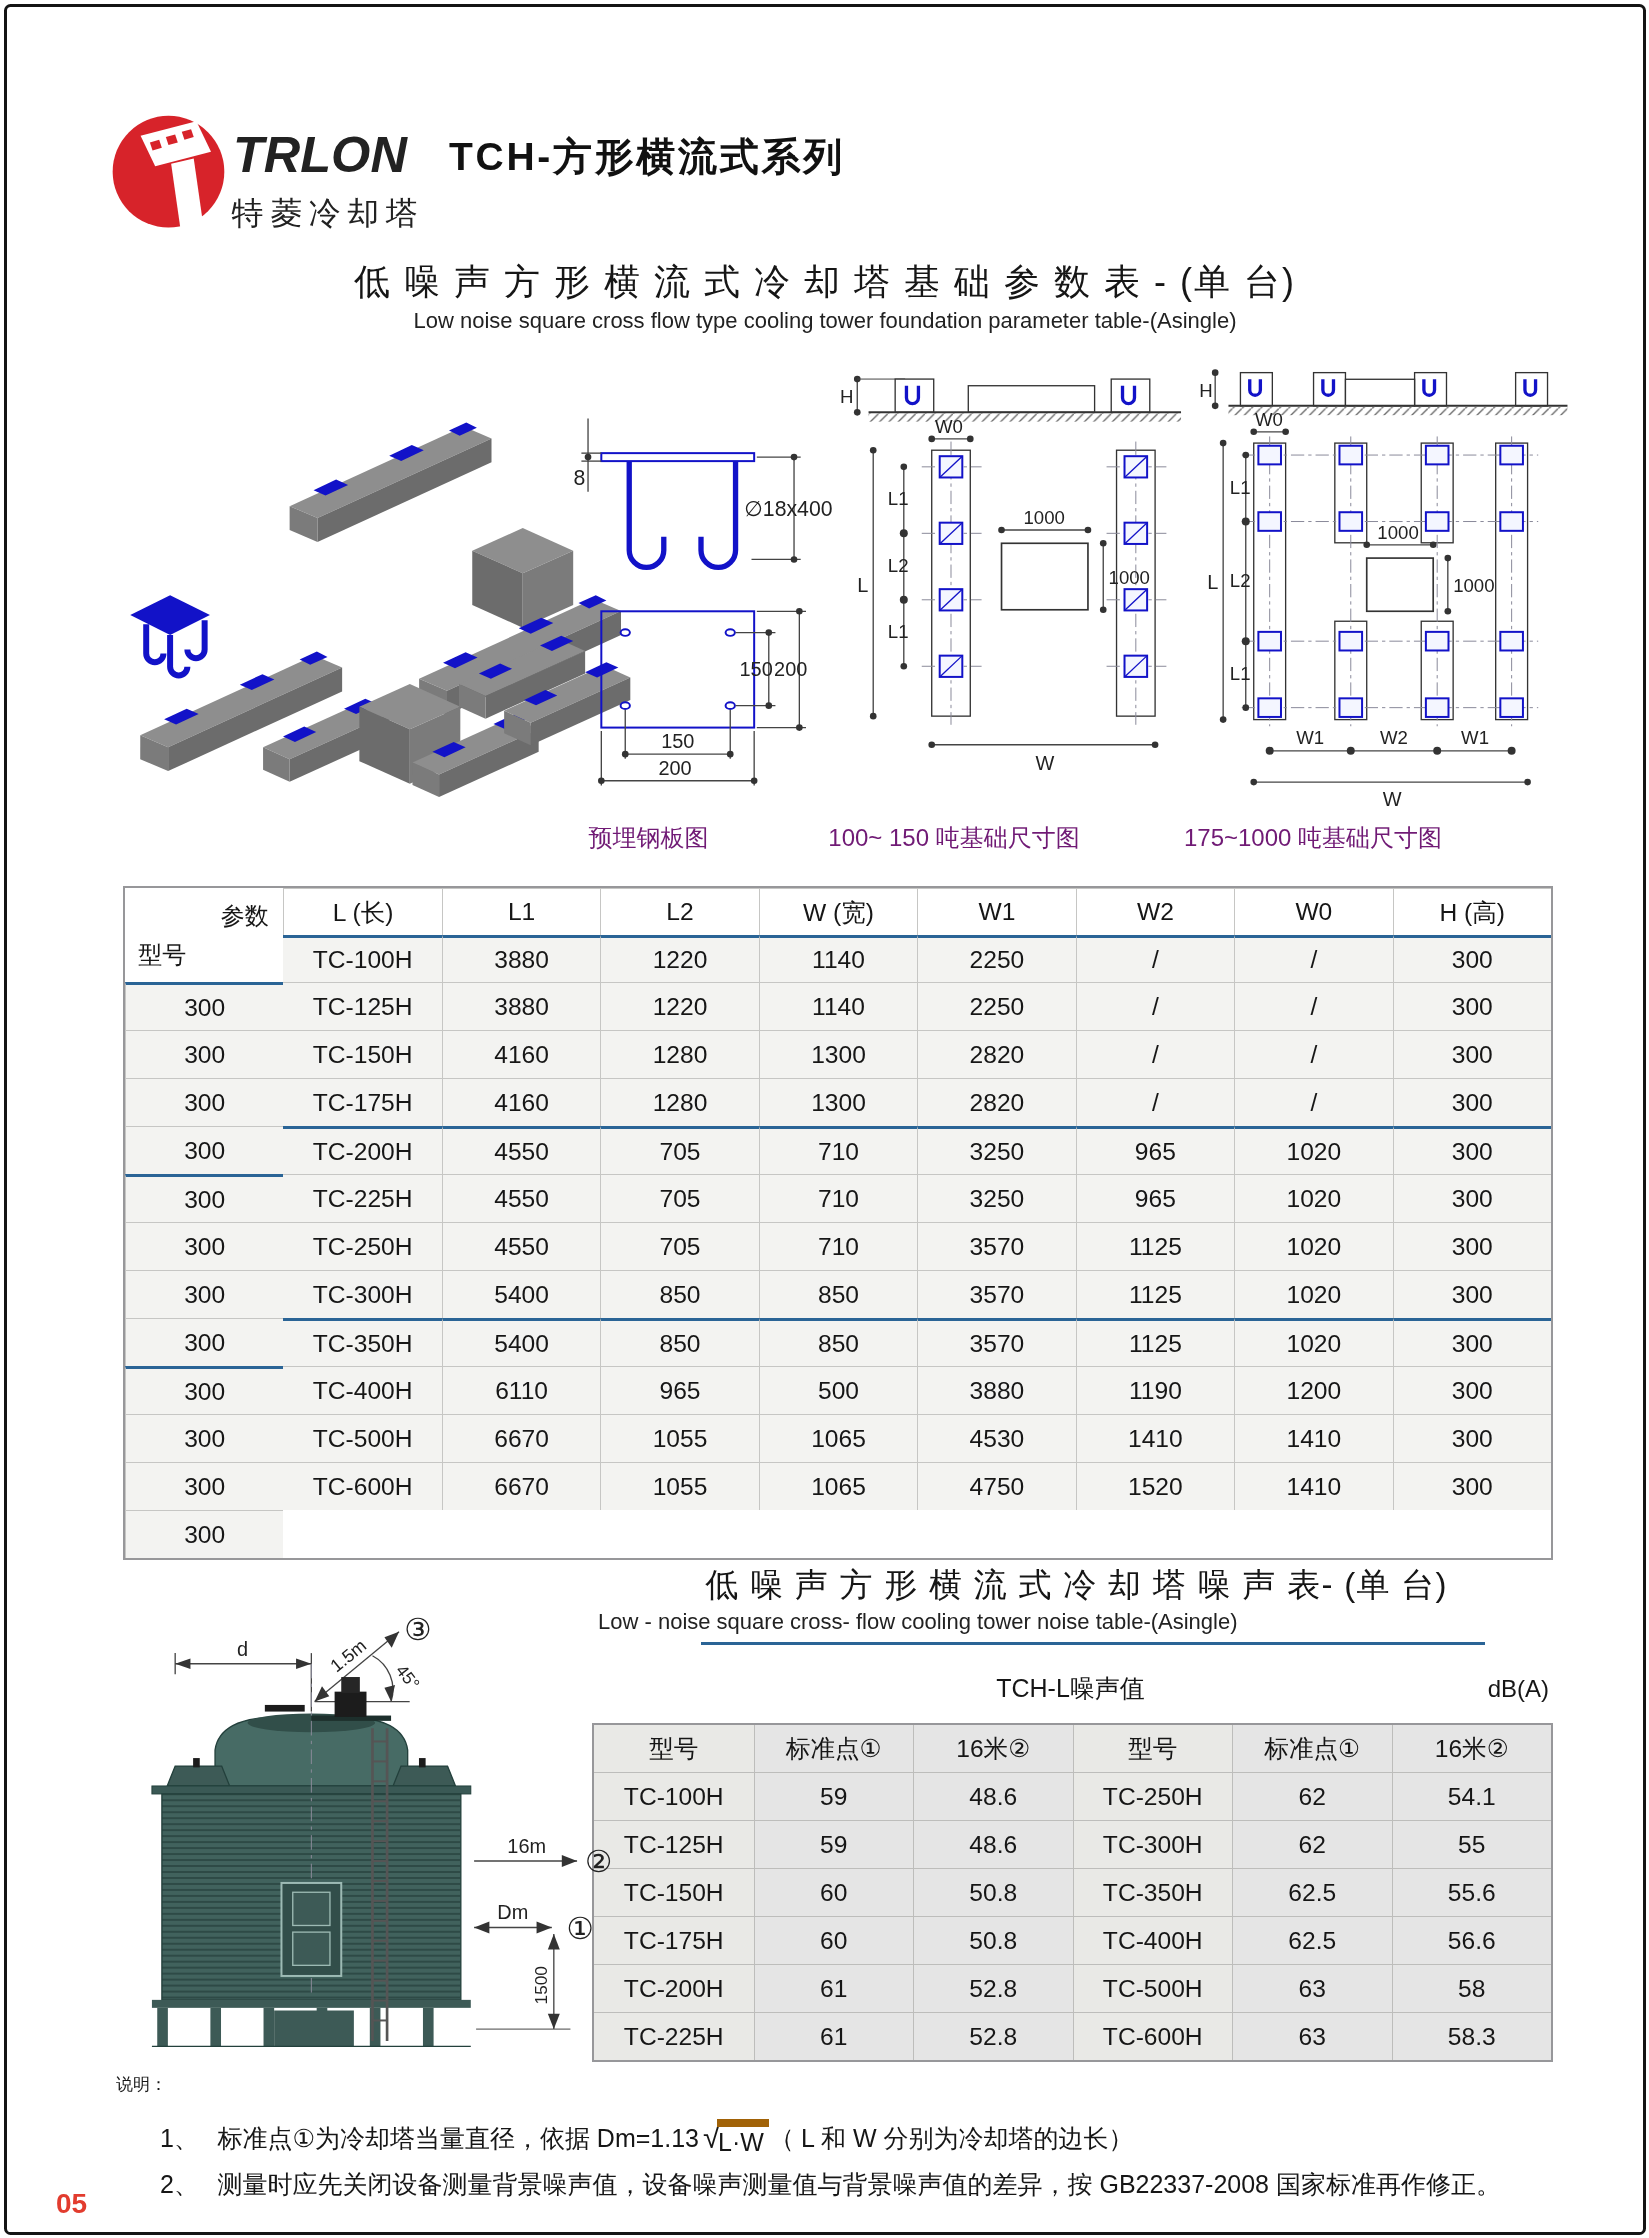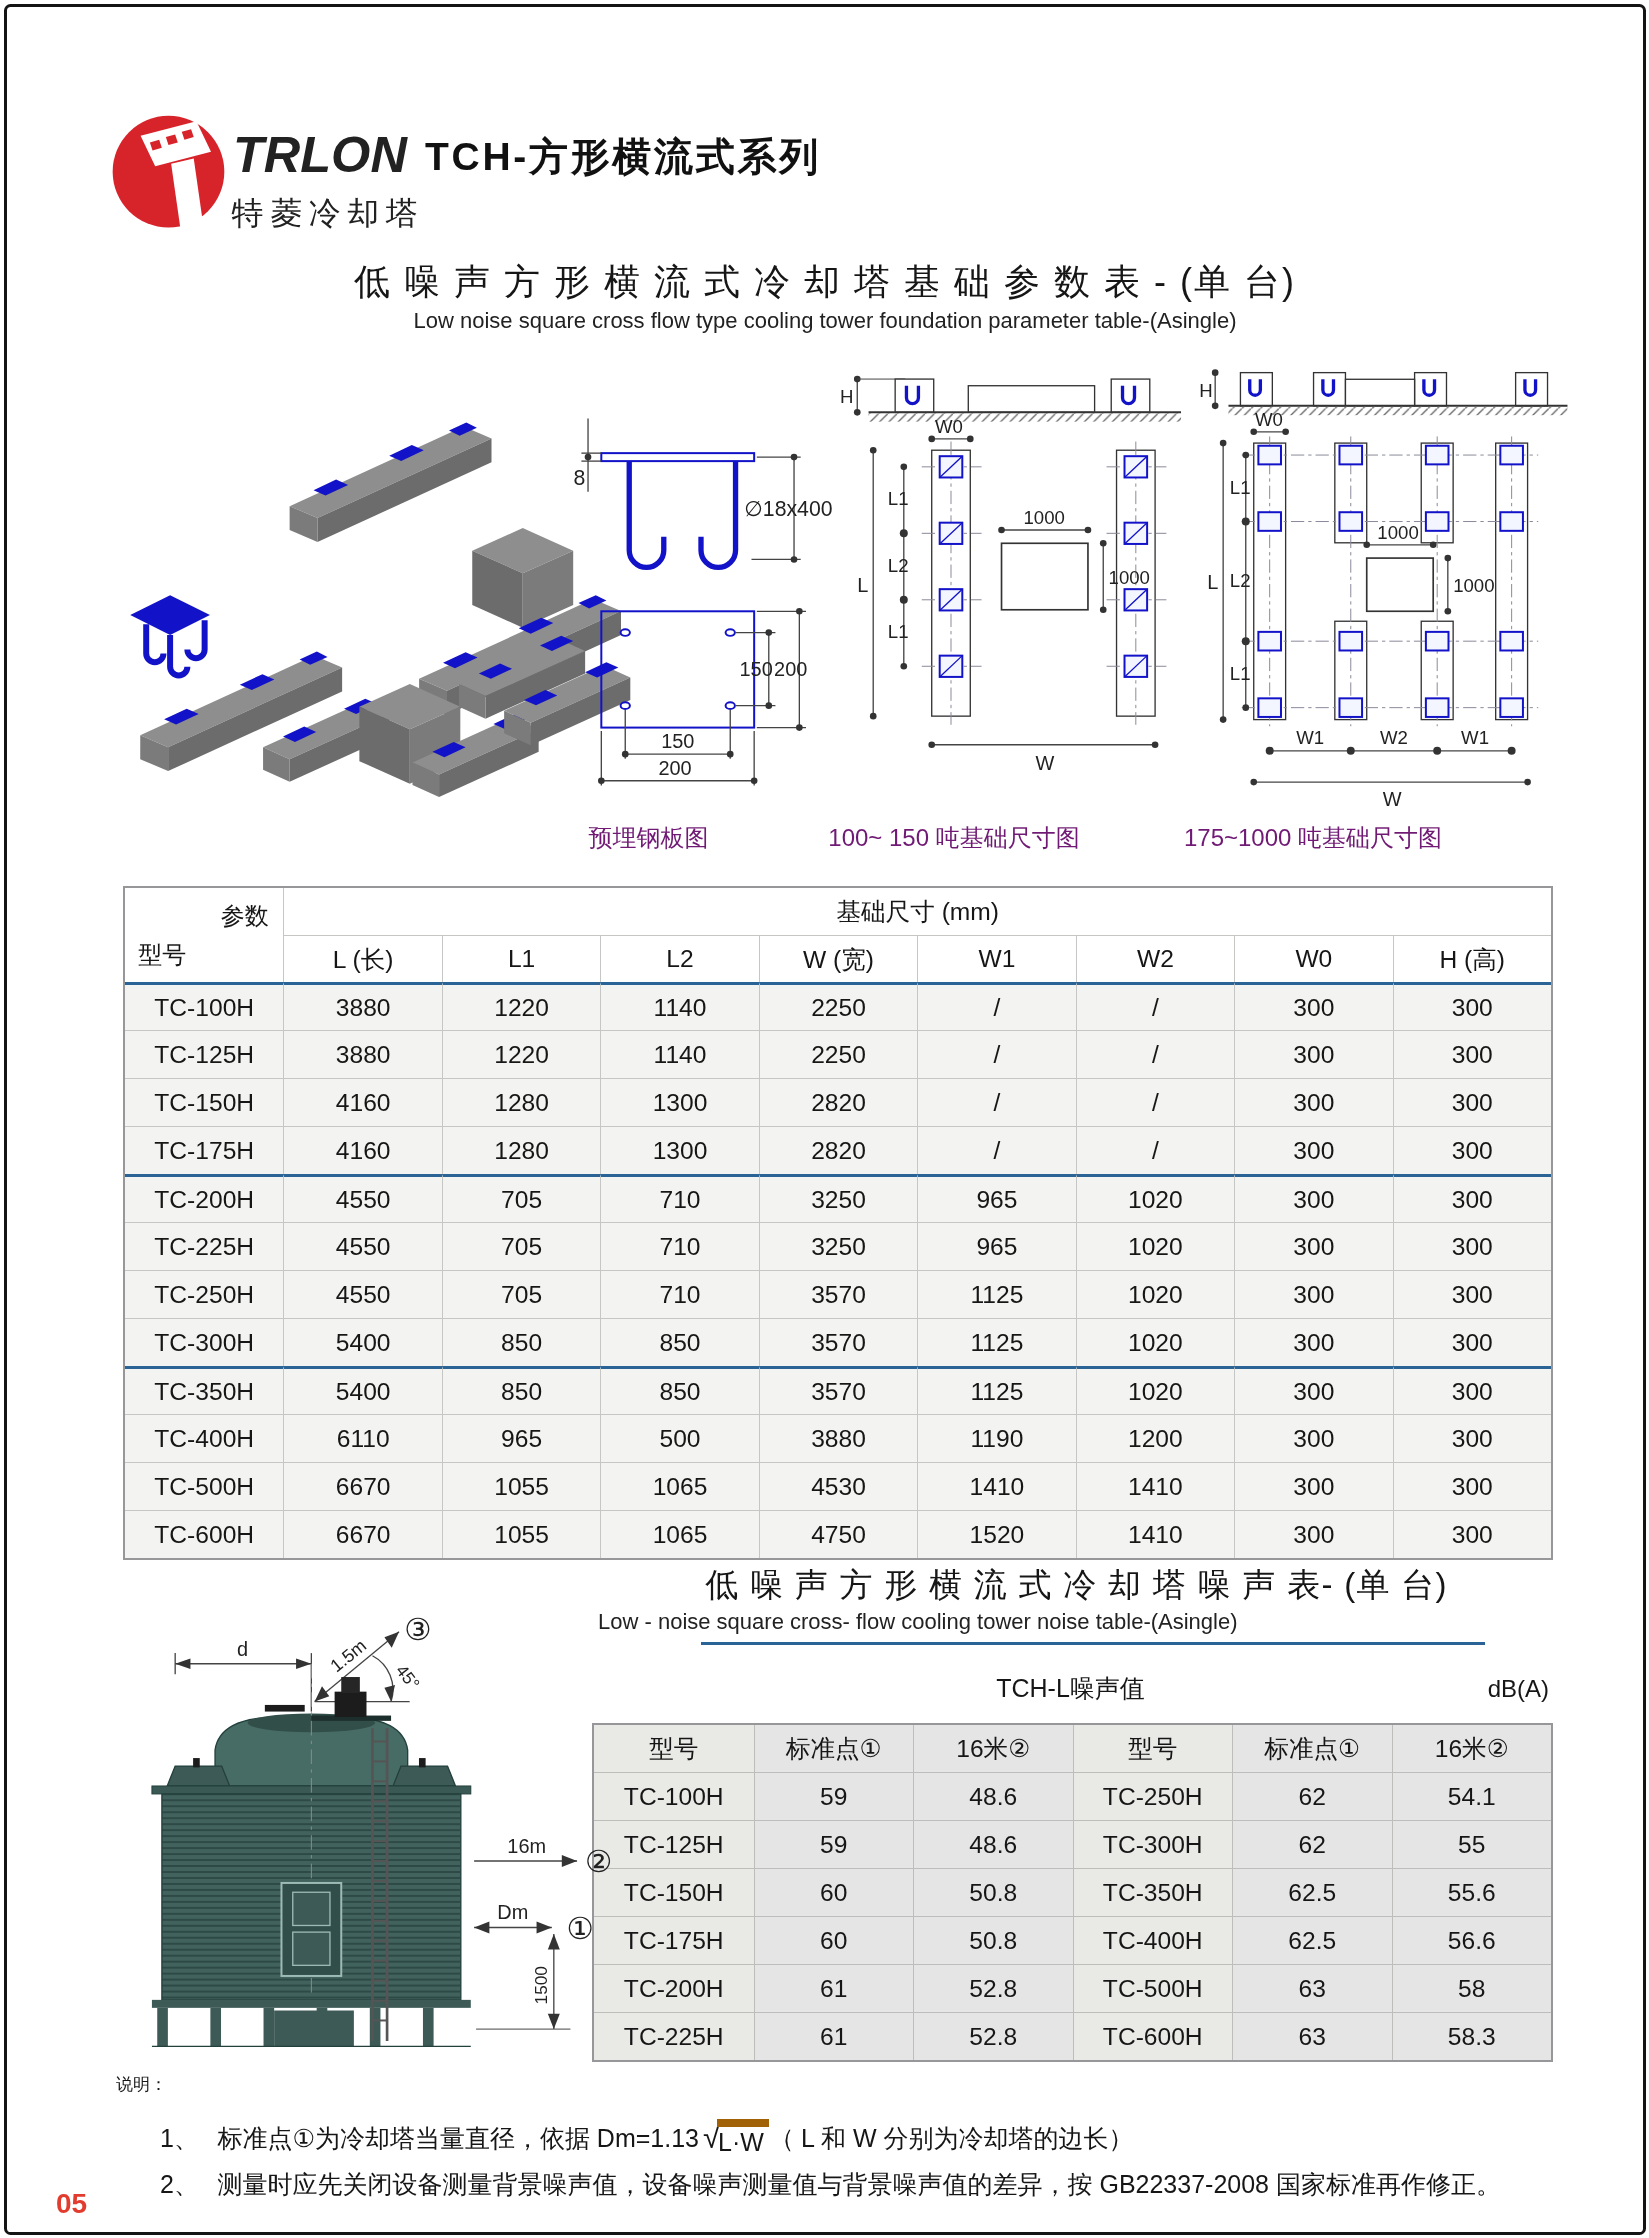--- a/index.html
+++ b/index.html
@@ -3,21 +3,21 @@
 <meta charset="utf-8">
 <title>TCH Series Page</title>
 <style>
   html,body{margin:0;padding:0;background:#ffffff;}
   .page{position:relative;width:1650px;height:2239px;background:#fff;overflow:hidden;
         font-family:"Liberation Sans","DejaVu Sans",sans-serif;color:#1a1a1a;}
   .frame{position:absolute;inset:4px;border:3.3px solid #141414;border-radius:6.6px;pointer-events:none;}
   .abs{position:absolute;}
 
   
-  .series-title{left:425px;top:130px;font-size:39px;font-weight:bold;letter-spacing:2.7px;color:#111;}
+  .series-title{left:449px;top:130px;font-size:39px;font-weight:bold;letter-spacing:2.7px;color:#111;}
 
   
   .s1cn{left:0;right:0;top:258px;text-align:center;font-size:36px;letter-spacing:2px;color:#161616;}
   .s1en{left:0;right:0;top:308px;text-align:center;font-size:22px;color:#222;}
   .s2cn{left:598px;width:957px;top:1563px;text-align:center;font-size:33px;letter-spacing:1.3px;color:#161616;}
   .s2en{left:598px;width:957px;top:1609px;font-size:22px;color:#222;}
   .s2line{left:701px;top:1642px;width:784px;height:3.3px;background:#2a6496;}
 
   .figcap{top:822px;text-align:center;font-size:24px;color:#701a75;}
   #cap1{left:552px;width:193px;}
@@ -369,21 +369,20 @@
 
   <div class="abs figcap" id="cap1">预埋钢板图</div>
   <div class="abs figcap" id="cap2">100~ 150 吨基础尺寸图</div>
   <div class="abs figcap" id="cap3">175~1000 吨基础尺寸图</div>
 
   <div class="abs ftable">
     <div class="corner hd nl nt">
       <span class="p1">参数</span>
       <span class="p2">型号</span>
     </div>
-    <div class="hd gh nt">基础尺寸 (mm)</div>
     <div class="hd">L (长)</div>
     <div class="hd">L1</div>
     <div class="hd">L2</div>
     <div class="hd">W (宽)</div>
     <div class="hd">W1</div>
     <div class="hd">W2</div>
     <div class="hd">W0</div>
     <div class="hd">H (高)</div>
 
     <div class="nl bt">TC-100H</div>

